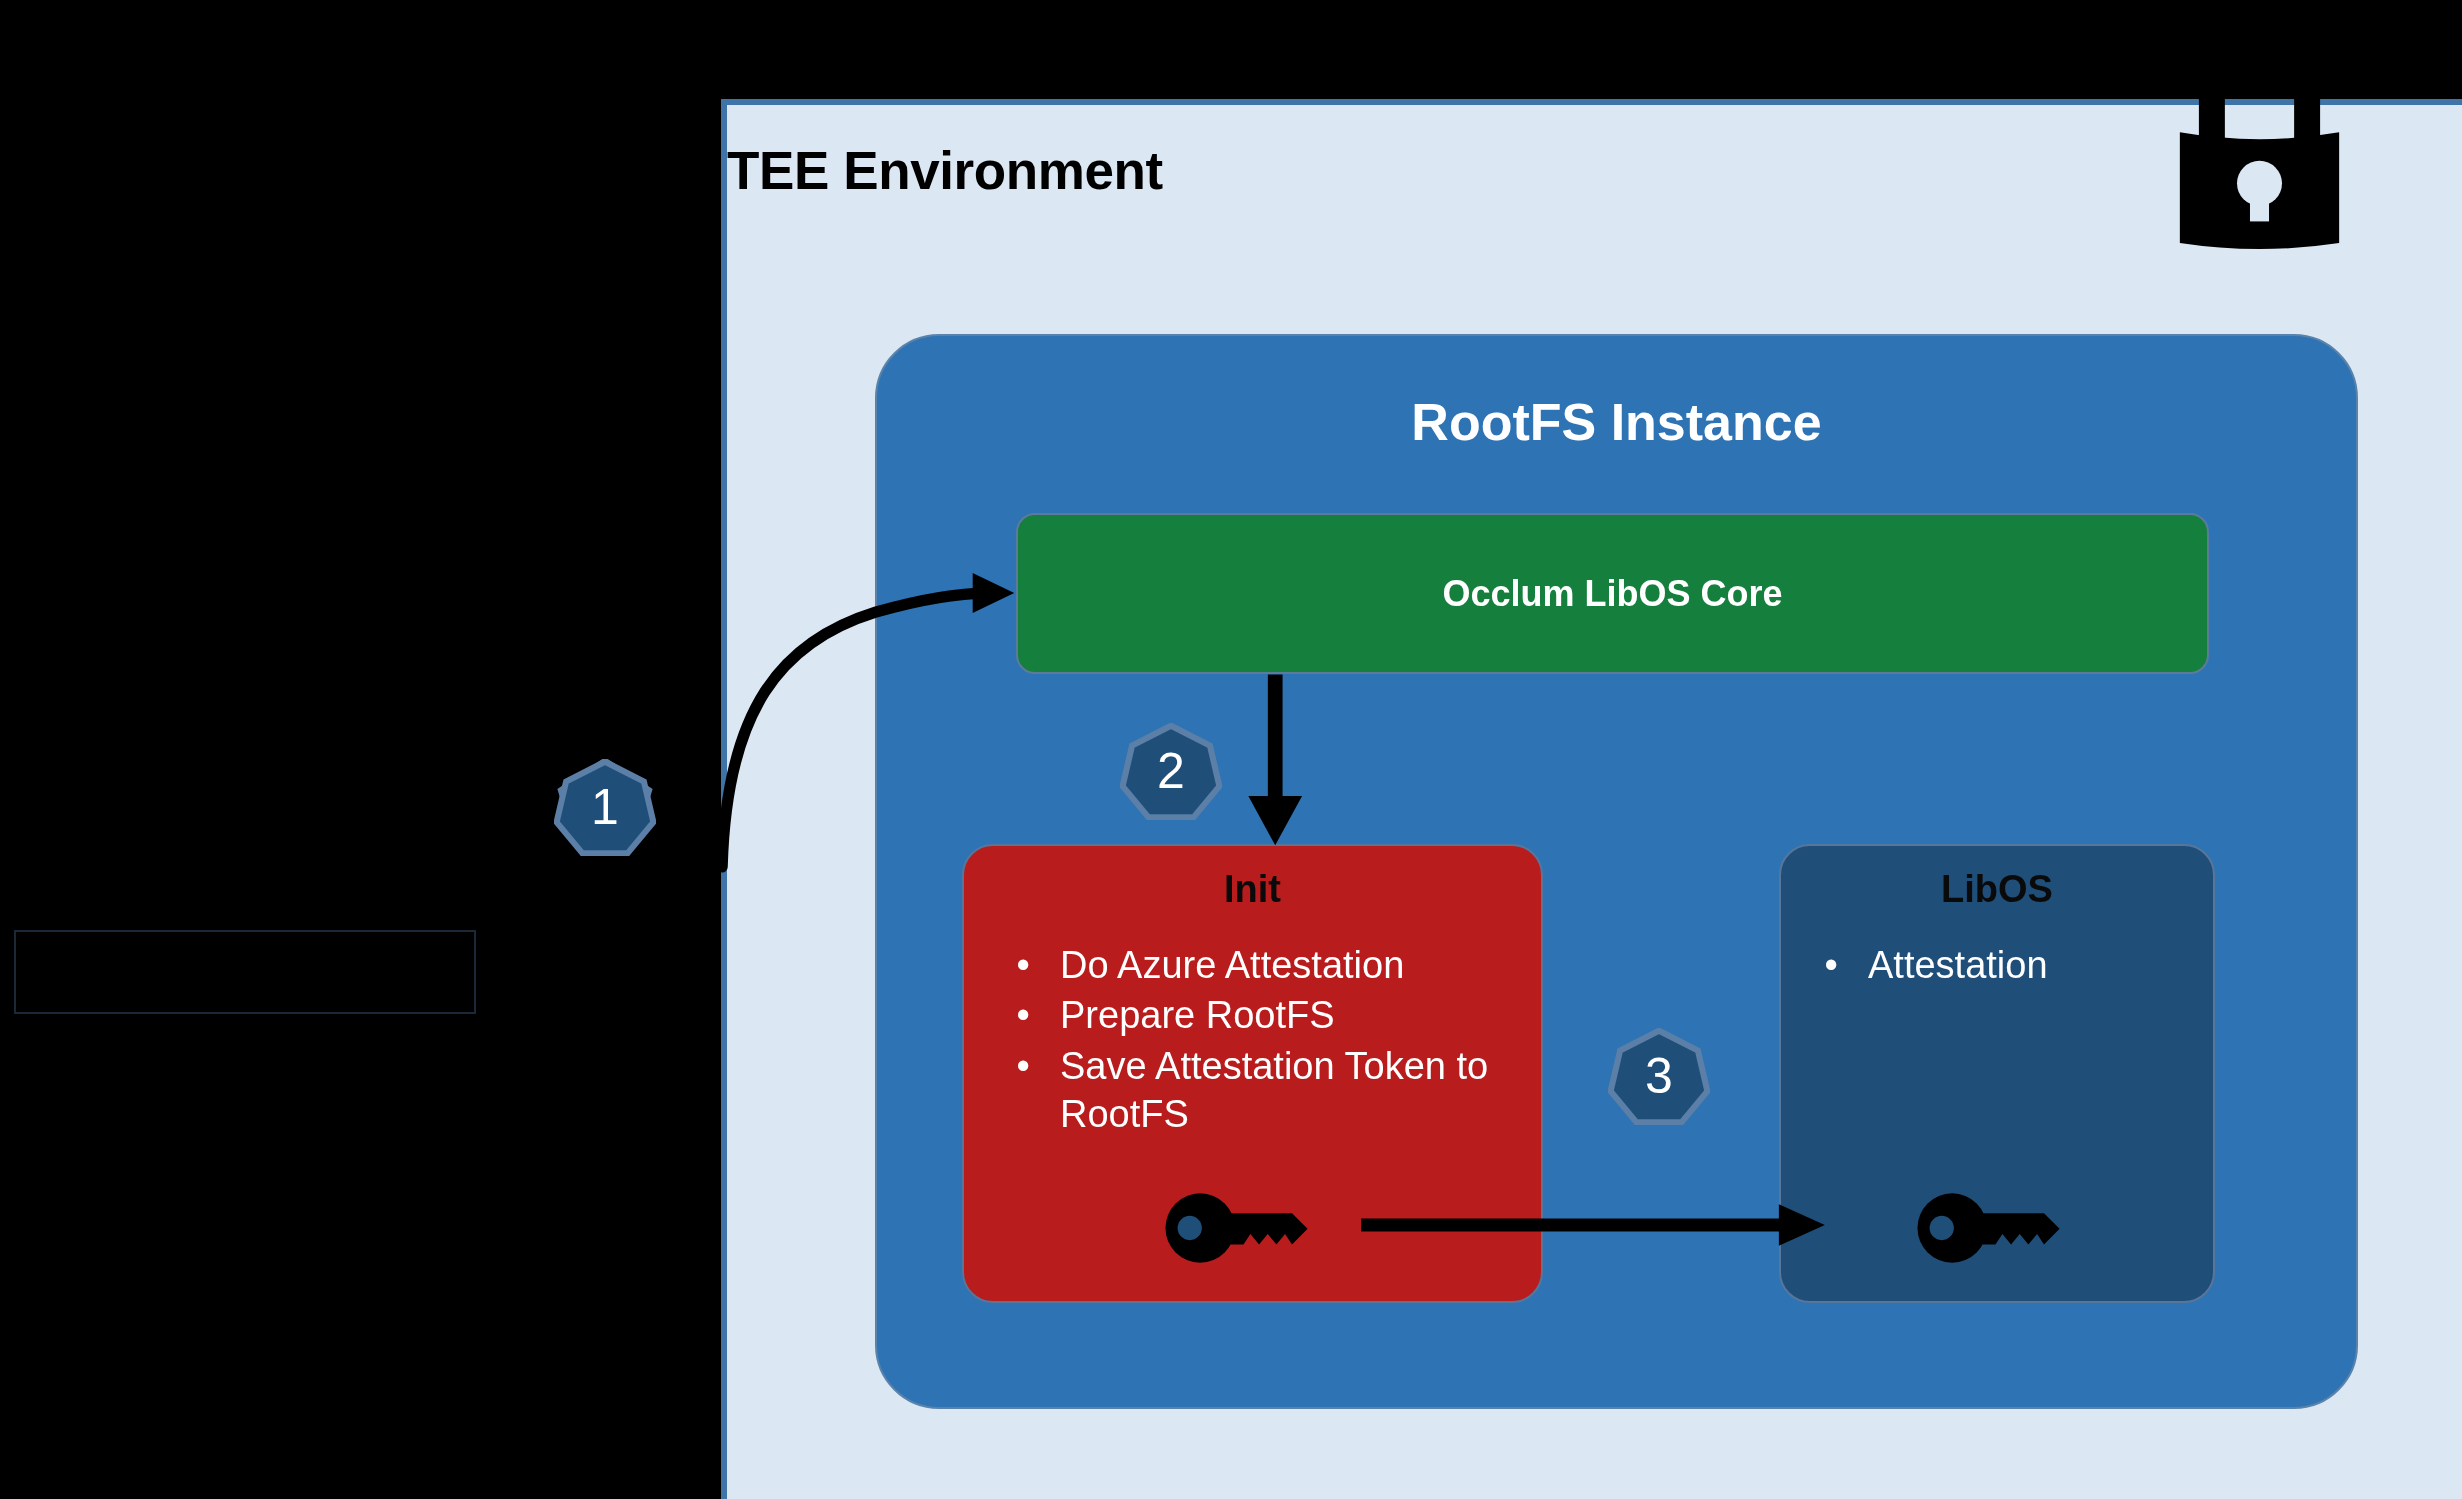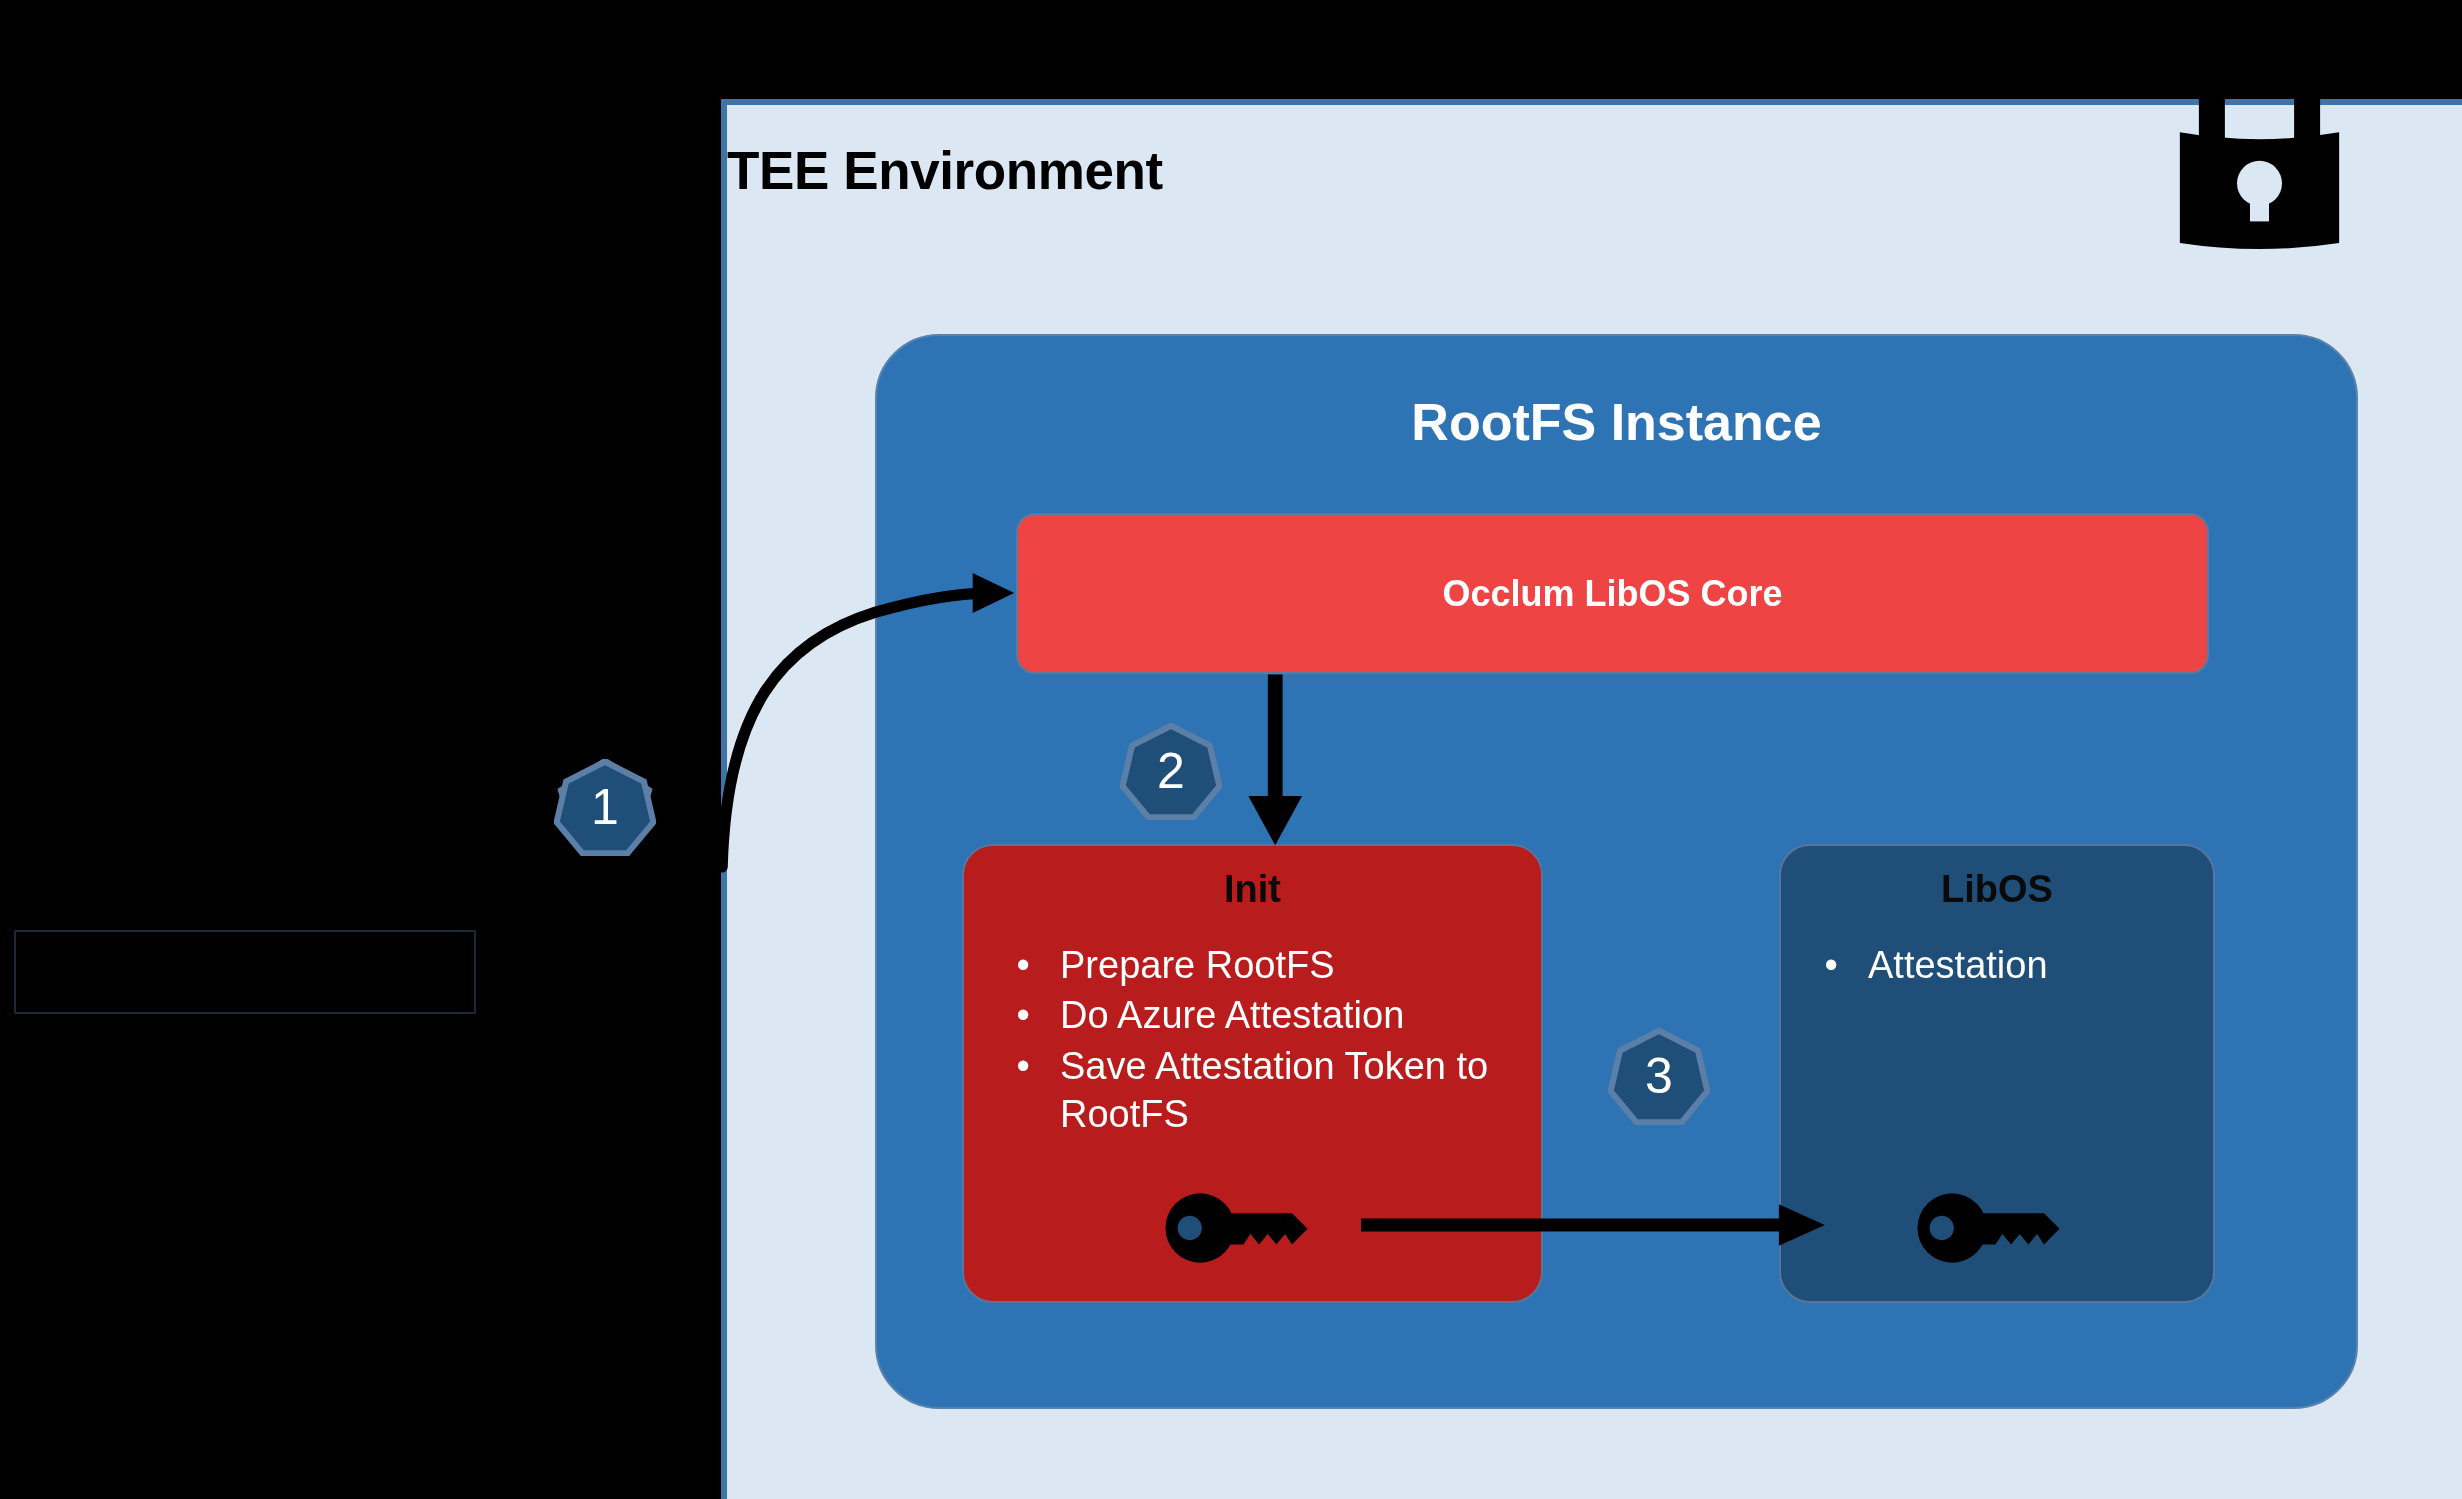--- a/index.html
+++ b/index.html
@@ -85,21 +85,21 @@
     color: #ffffff;
   }
 
   
   .libos-box {
     position: absolute;
     left: 1016px;
     top: 513px;
     width: 1193px;
     height: 161px;
-    background: #ef4444;
+    background: #15803d;
     border: 2.6px solid #5c7b9b;
     border-radius: 19px;
     box-sizing: border-box;
     display: flex;
     align-items: center;
     justify-content: center;
   }
   .libos-label {
     font-size: 36px;
     font-weight: bold;
@@ -271,22 +271,22 @@
   <div class="occlum-title">RootFS Instance</div>
 </div>
 
 <div class="libos-box">
   <span class="libos-label">Occlum LibOS Core</span>
 </div>
 
 <div class="init-box">
   <div class="init-title">Init</div>
   <ul class="init-list">
+    <li>Do Azure Attestation</li>
     <li>Prepare RootFS</li>
-    <li>Do Azure Attestation</li>
     <li>Save Attestation Token to RootFS</li>
   </ul>
 </div>
 
 <div class="rootfs-box">
   <div class="rootfs-title">LibOS</div>
   <ul class="rootfs-list">
     <li>Attestation</li>
   </ul>
 </div>

